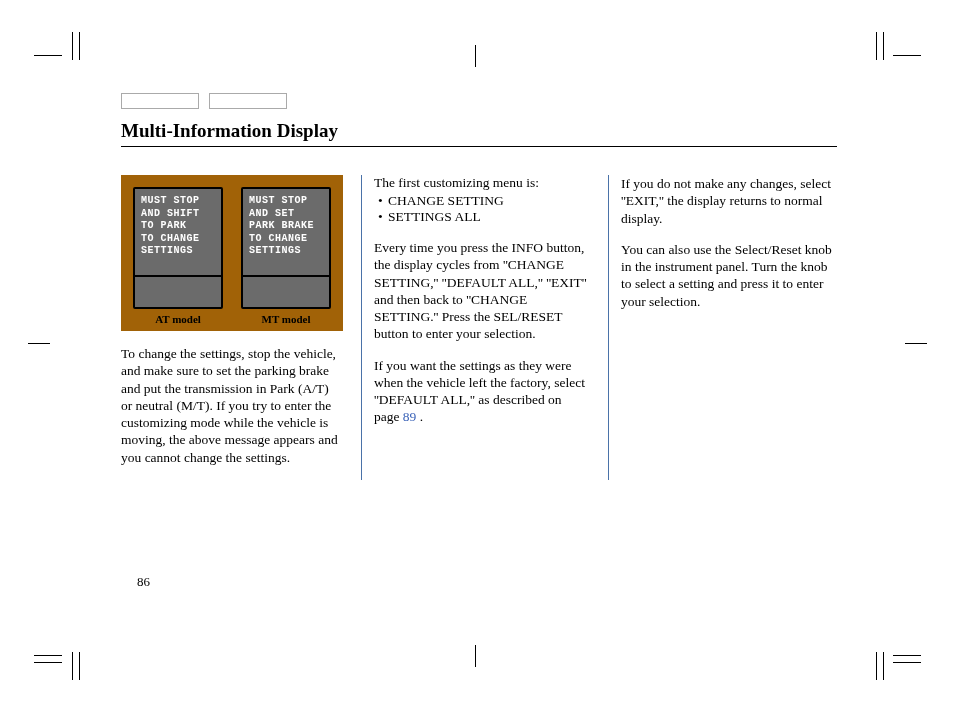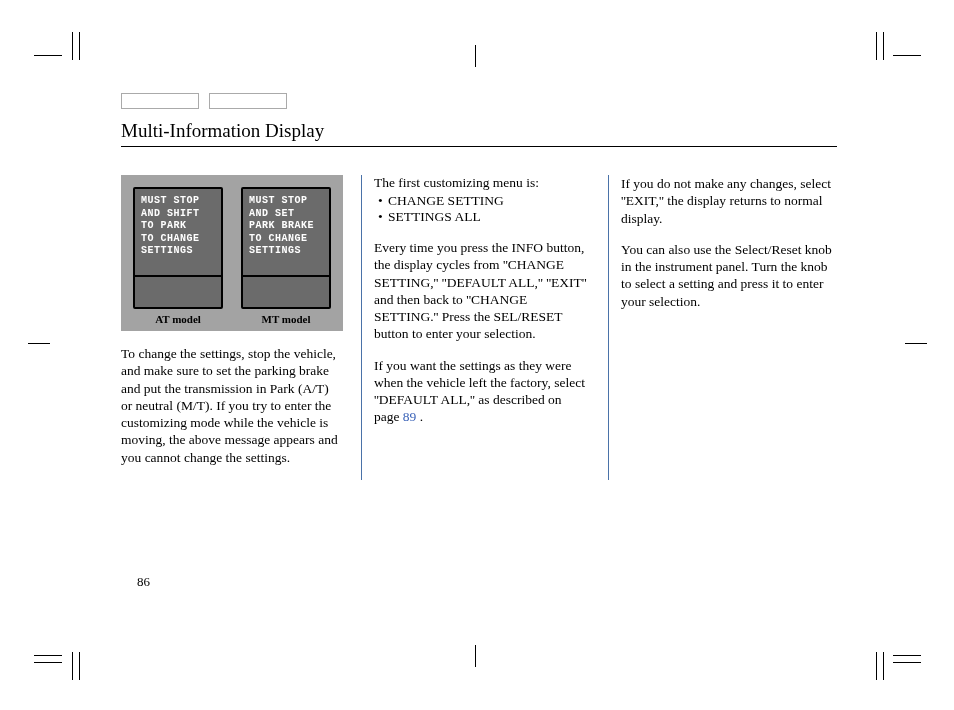--- a/index.html
+++ b/index.html
@@ -18,40 +18,40 @@
   .cm-v { width: 1px; height: 28px; }
 
   .page {
     position: absolute;
     left: 121px;
     top: 120px;
     width: 716px;
   }
   .title {
     font-family: Georgia, serif;
-    font-weight: normal;
+    font-weight: bold;
     font-size: 19px;
     padding-bottom: 4px;
     border-bottom: 1px solid #000;
     margin-bottom: 28px;
   }
   .columns {
     display: flex;
     gap: 0;
   }
   .col {
     flex: 1;
     padding-right: 18px;
   }
   .col.mid { border-left: 0.5px solid #4a72a8; border-right: 0.5px solid #4a72a8; padding-left: 12px; }
   .col.right { padding-left: 12px; padding-right: 0; }
   .col p { margin-bottom: 14px; line-height: 1.28; }
 
   .figure {
-    background: #a3a3a3;
+    background: #a16207;
     padding: 12px 12px 6px 12px;
     margin-bottom: 14px;
     display: flex;
     gap: 18px;
     justify-content: center;
   }
   .screen-box { display: flex; flex-direction: column; align-items: center; }
   .screen {
     width: 90px;
     background: #6b6b6b;

